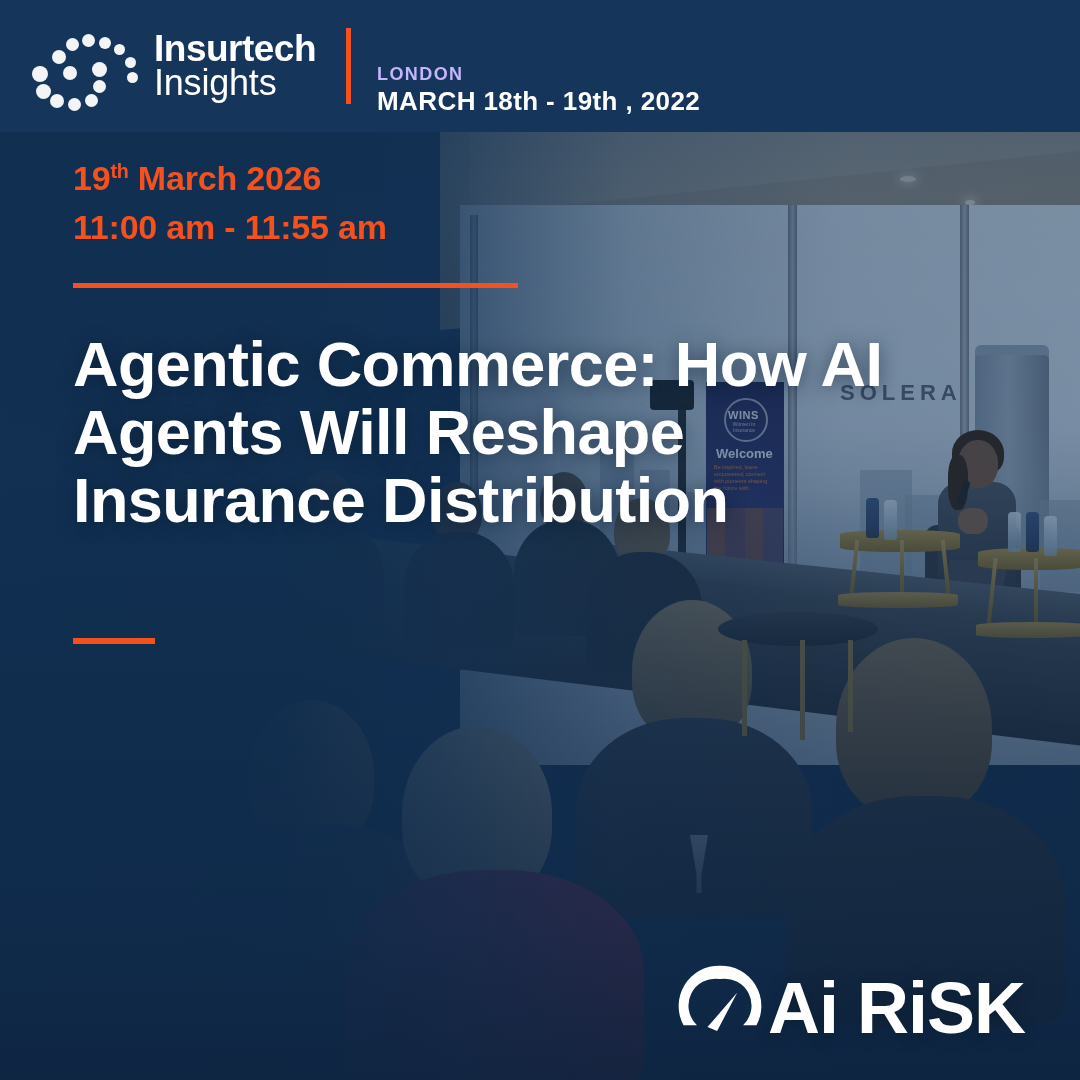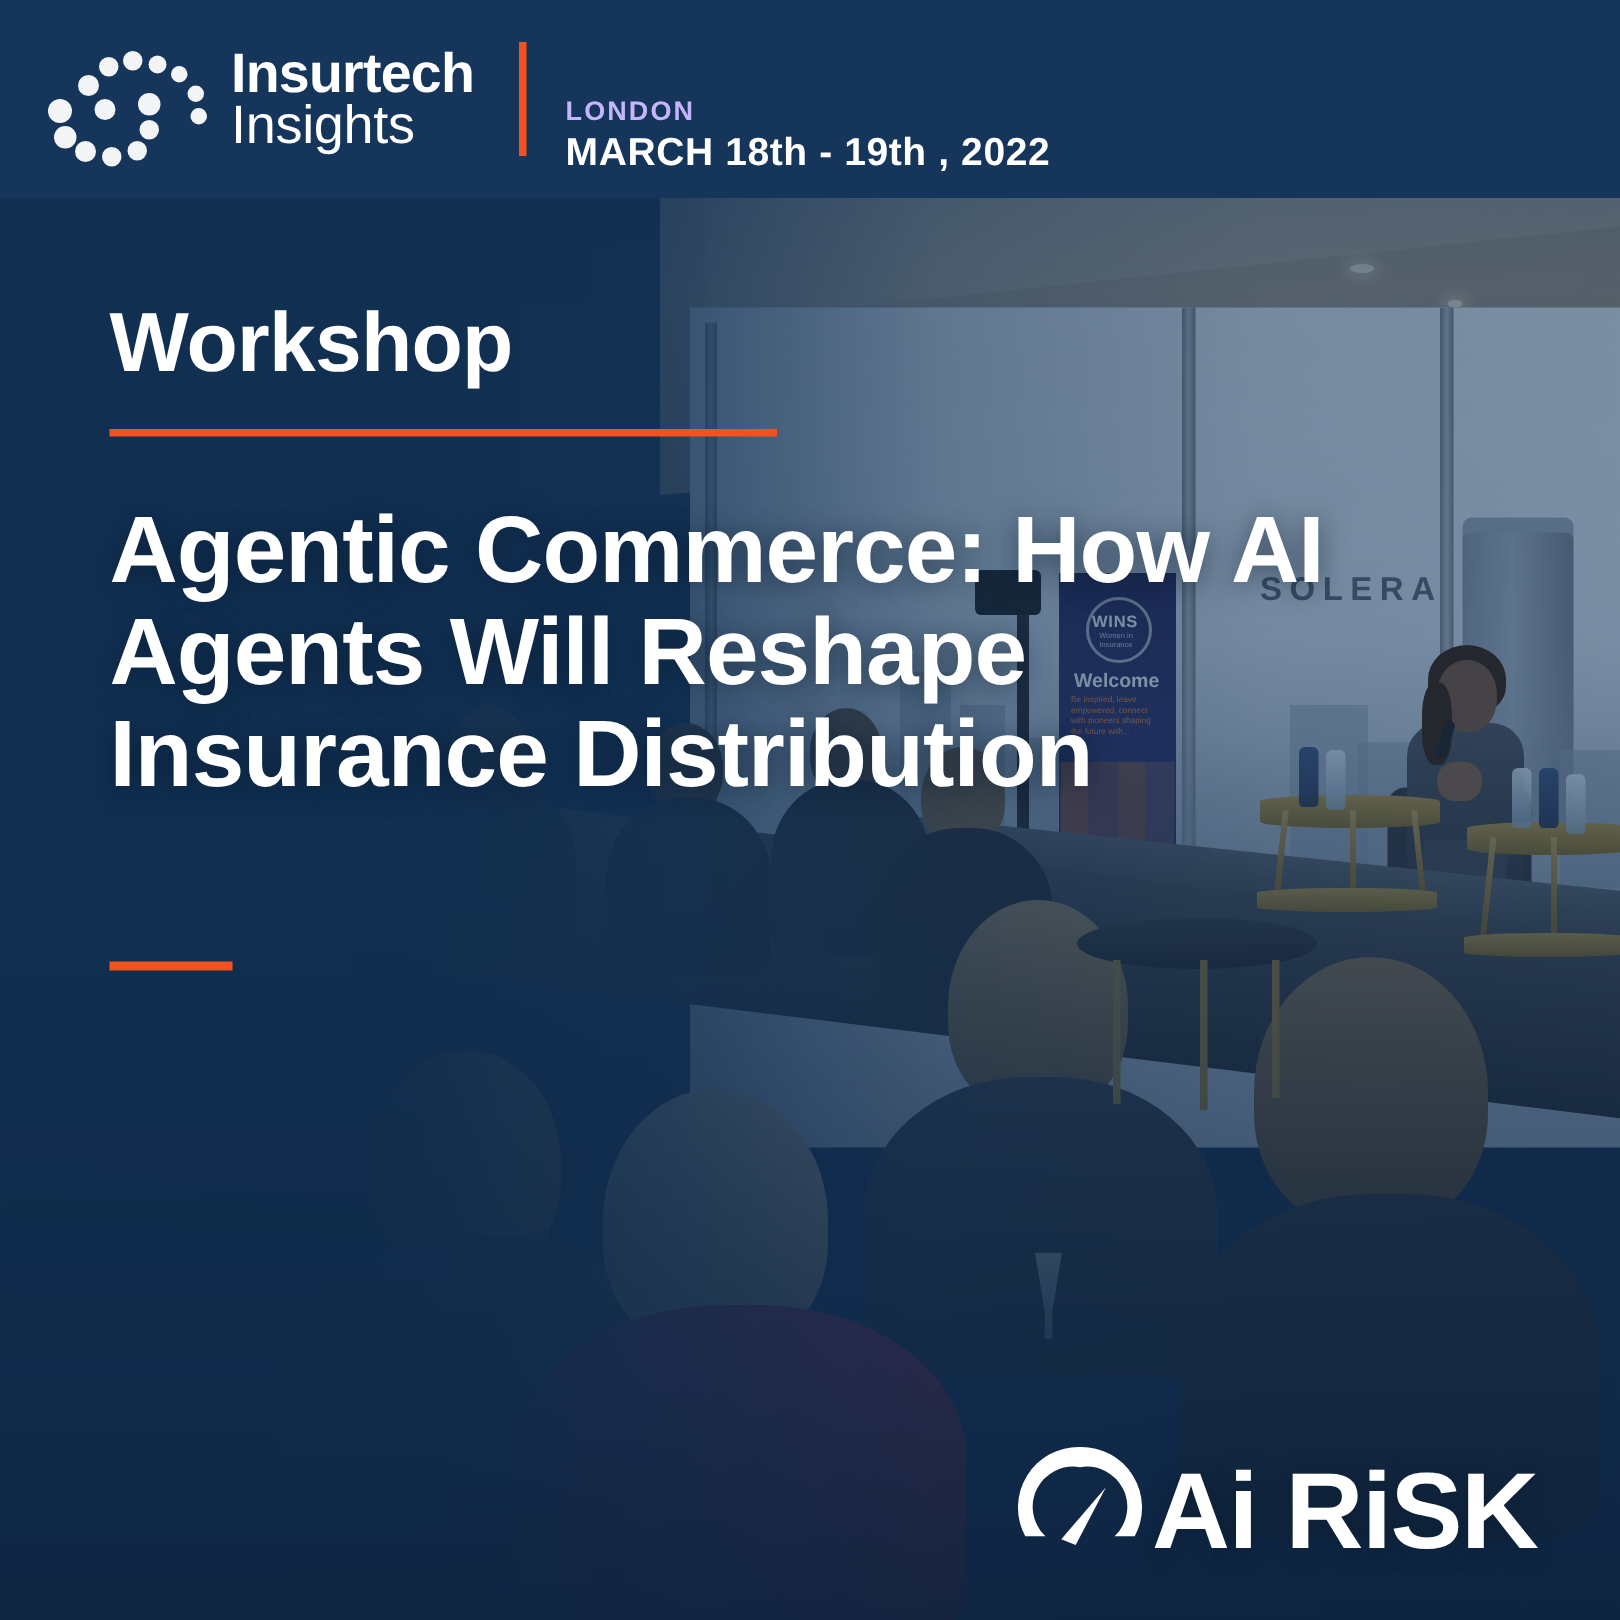--- a/index.html
+++ b/index.html
@@ -430,22 +430,25 @@
     <div class="hdr-rule"></div>
 
     <div>
       <div class="hdr-city">LONDON</div>
       <div class="hdr-date">MARCH 18th - 19th , 2022</div>
     </div>
   </div>
 
   <div class="content">
 
-    <div class="kicker">Workshop</div>
-
+
+    <div class="meta">
+      <div><span>19</span><sup>th</sup><span> March 2026</span></div>
+      <div>11:00 am - 11:55 am</div>
+    </div>
 
     <div class="divider"></div>
 
     <h1 class="title">Agentic Commerce: How AI Agents Will Reshape Insurance Distribution</h1>
 
     <div class="dash"></div>
   </div>
 
   <div class="airisk">
     <span>

